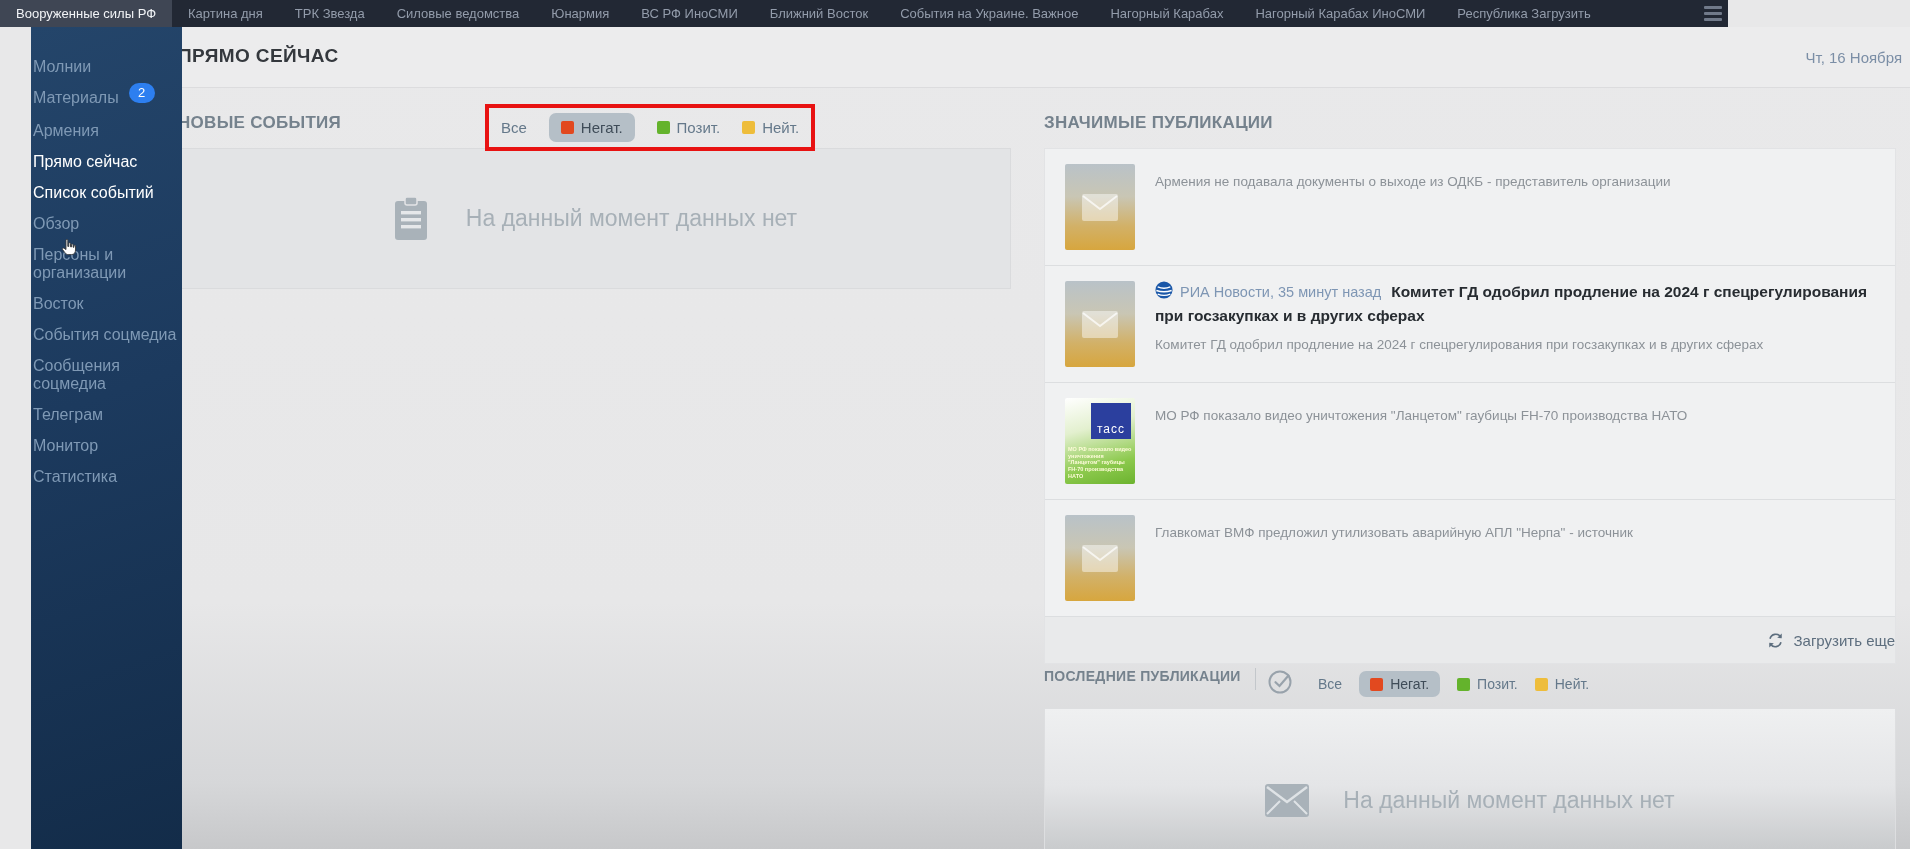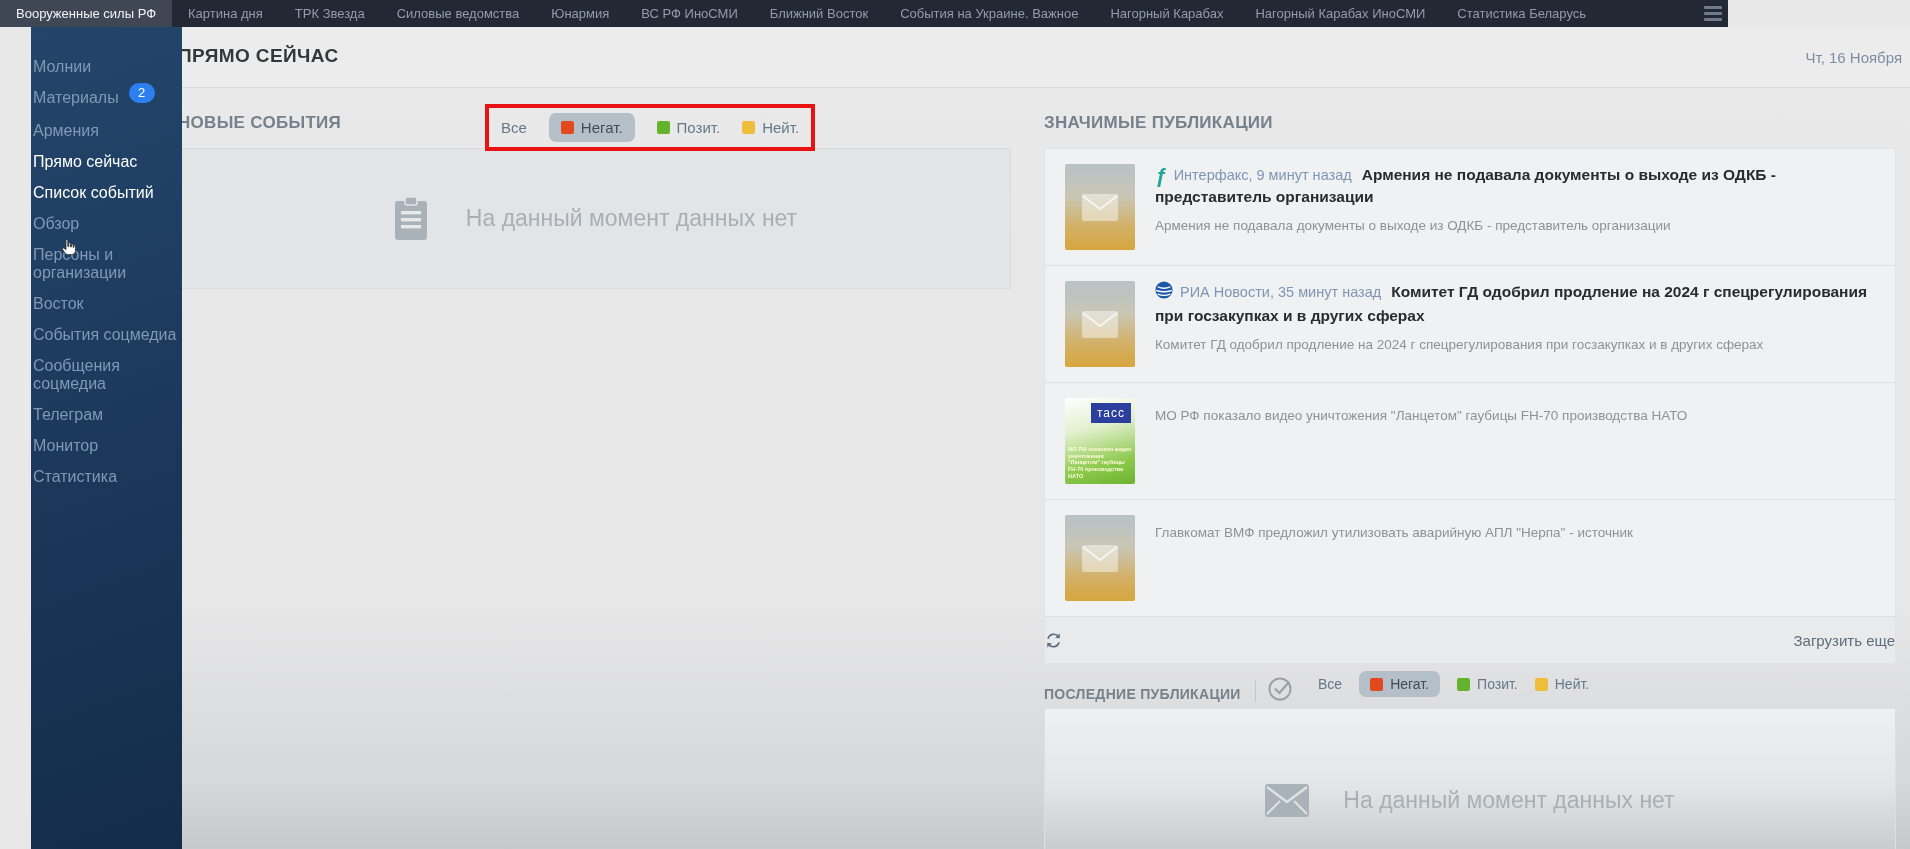--- a/index.html
+++ b/index.html
@@ -93,21 +93,21 @@
   }
   .pub-item { display:flex; gap:20px; padding:15px 20px; cursor:pointer; }
   .pub-item + .pub-item { border-top:1px solid #dcdee0; }
   .thumb {
     flex:0 0 70px; width:70px; height:86px; border-radius:2px; position:relative;
     background:linear-gradient(180deg,#b9c2c8 0%,#c9c6b4 38%,#d2b168 72%,#d7a63e 100%);
     display:flex; align-items:center; justify-content:center; overflow:hidden;
   }
   .thumb-tass { background:linear-gradient(165deg,#ffffff 0%,#e3f0cf 35%,#8cc94d 75%,#6cb32f 100%); }
   .tass-box {
-    position:absolute; top:5px; right:4px; width:40px; height:20px; background:#2b3f9e;
+    position:absolute; top:5px; right:4px; width:40px; height:36px; background:#2b3f9e;
     color:#fff; font-size:12px; display:flex; align-items:flex-end; justify-content:center;
     padding-bottom:3px; letter-spacing:1px;
   }
   .tass-cap {
     position:absolute; left:3px; right:3px; bottom:4px; color:#fdfbd8;
     font-size:5.5px; line-height:1.25; font-weight:bold;
   }
   .pub-body { flex:1; min-width:0; }
   .pub-head { line-height:22px; }
   .src-icon { display:inline-block; vertical-align:-2px; margin-right:7px; }
@@ -115,28 +115,28 @@
   .tass-badge {
     display:inline-block; width:17px; height:17px; background:#2b3580; color:#fff;
     font-size:12px; font-weight:bold; text-align:center; line-height:17px; border-radius:3px;
     vertical-align:-3px;
   }
   .pub-src { color:#7e96b4; font-size:14.5px; margin-right:10px; }
   .pub-title { color:#272c31; font-size:15.5px; font-weight:bold; }
   .pub-summary { color:#8c9298; font-size:13.5px; margin-top:9px; line-height:17px; }
   .load-more {
     border-top:1px solid #dcdee0; height:47px; background:#e9eaeb;
-    display:flex; align-items:center; justify-content:space-between; gap:9px;
+    display:flex; align-items:center; justify-content:flex-end; gap:9px;
     color:#5d6e7e; font-size:15px; cursor:pointer;
   }
 
   
   .latest-head {
     position:absolute; left:893px; top:641px; width:852px; height:34px;
-    display:flex; align-items:flex-end;
+    display:flex; align-items:flex-start;
   }
   .latest-head .section-title { font-size:14px; }
   .vdiv { width:1px; height:22px; background:#c3c7cb; margin:0 11px 0 14px; }
   .latest-filters { position:absolute; left:274px; top:3px; }
   .latest-filters .filters { gap:17px; font-size:14px; }
   .latest-filters .chip.selected { padding:5px 11px; }
   .bottom-panel {
     position:absolute; left:893px; top:681px; width:852px; height:141px;
     background:linear-gradient(180deg,#eff0f1 0%,#e4e5e7 55%,#c9cbcd 100%);
     border:1px solid #dddee0; border-bottom:none;
@@ -151,21 +151,21 @@
   <div class="tab active">Вооруженные силы РФ</div>
   <div class="tab">Картина дня</div>
   <div class="tab">ТРК Звезда</div>
   <div class="tab">Силовые ведомства</div>
   <div class="tab">Юнармия</div>
   <div class="tab">ВС РФ ИноСМИ</div>
   <div class="tab">Ближний Восток</div>
   <div class="tab">События на Украине. Важное</div>
   <div class="tab">Нагорный Карабах</div>
   <div class="tab">Нагорный Карабах ИноСМИ</div>
-  <div class="tab">Статистика Беларусь</div>
+  <div class="tab">Республика Загрузить</div>
   <div class="hamburger">
       <i></i>
       <i></i>
       <i></i>
     </div>
 </div>
 
 <div class="sidebar">
   <div class="nav-item">Молнии</div>
   <div class="nav-item"><span>Материалы</span><span class="badge">2</span></div>
@@ -228,23 +228,20 @@
   <div class="pub-panel">
 
     <div class="pub-item">
       <div class="thumb">
         <svg width="36" height="27" viewBox="0 0 36 27">
           <rect x="0" y="0" width="36" height="27" rx="2" fill="#ffffff" opacity="0.45"></rect>
           <path d="M1 2 L18 15 L35 2" fill="none" stroke="#ffffff" stroke-width="2" opacity="0.7"></path>
         </svg>
       </div>
       <div class="pub-body">
-        <div class="pub-head">
-          <span class="src-icon ifx">ƒ</span><span class="pub-src">Интерфакс, 9 минут назад</span><span class="pub-title">Армения не подавала документы о выходе из ОДКБ - представитель организации</span>
-        </div>
         <div class="pub-summary">Армения не подавала документы о выходе из ОДКБ - представитель организации</div>
       </div>
     </div>
 
     <div class="pub-item">
       <div class="thumb">
         <svg width="36" height="27" viewBox="0 0 36 27">
           <rect x="0" y="0" width="36" height="27" rx="2" fill="#ffffff" opacity="0.45"></rect>
           <path d="M1 2 L18 15 L35 2" fill="none" stroke="#ffffff" stroke-width="2" opacity="0.7"></path>
         </svg>

